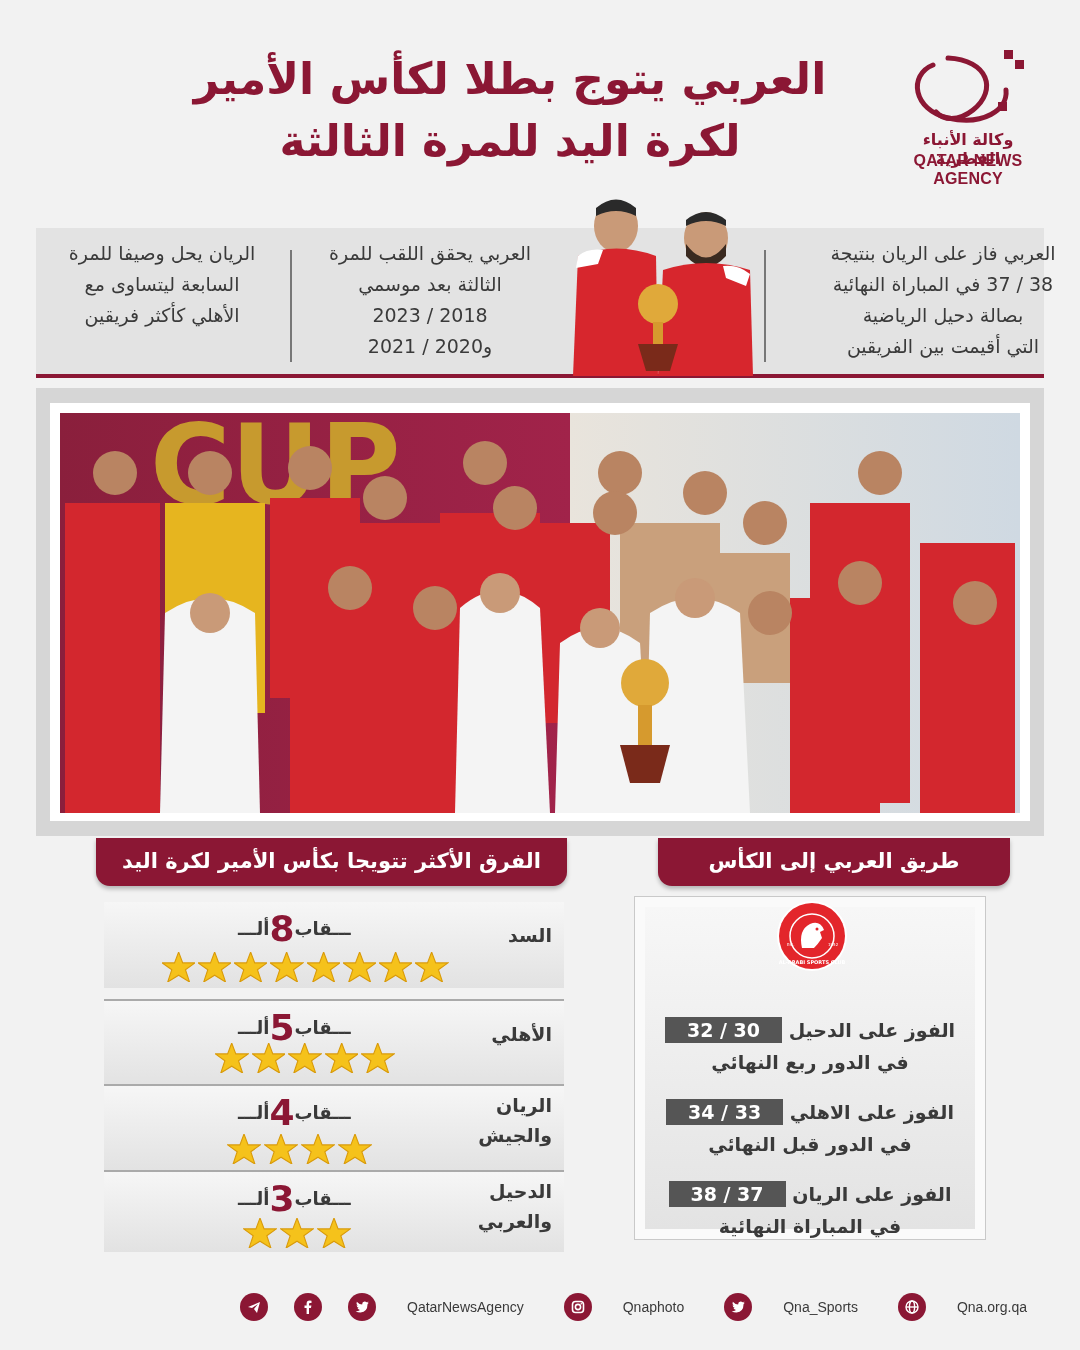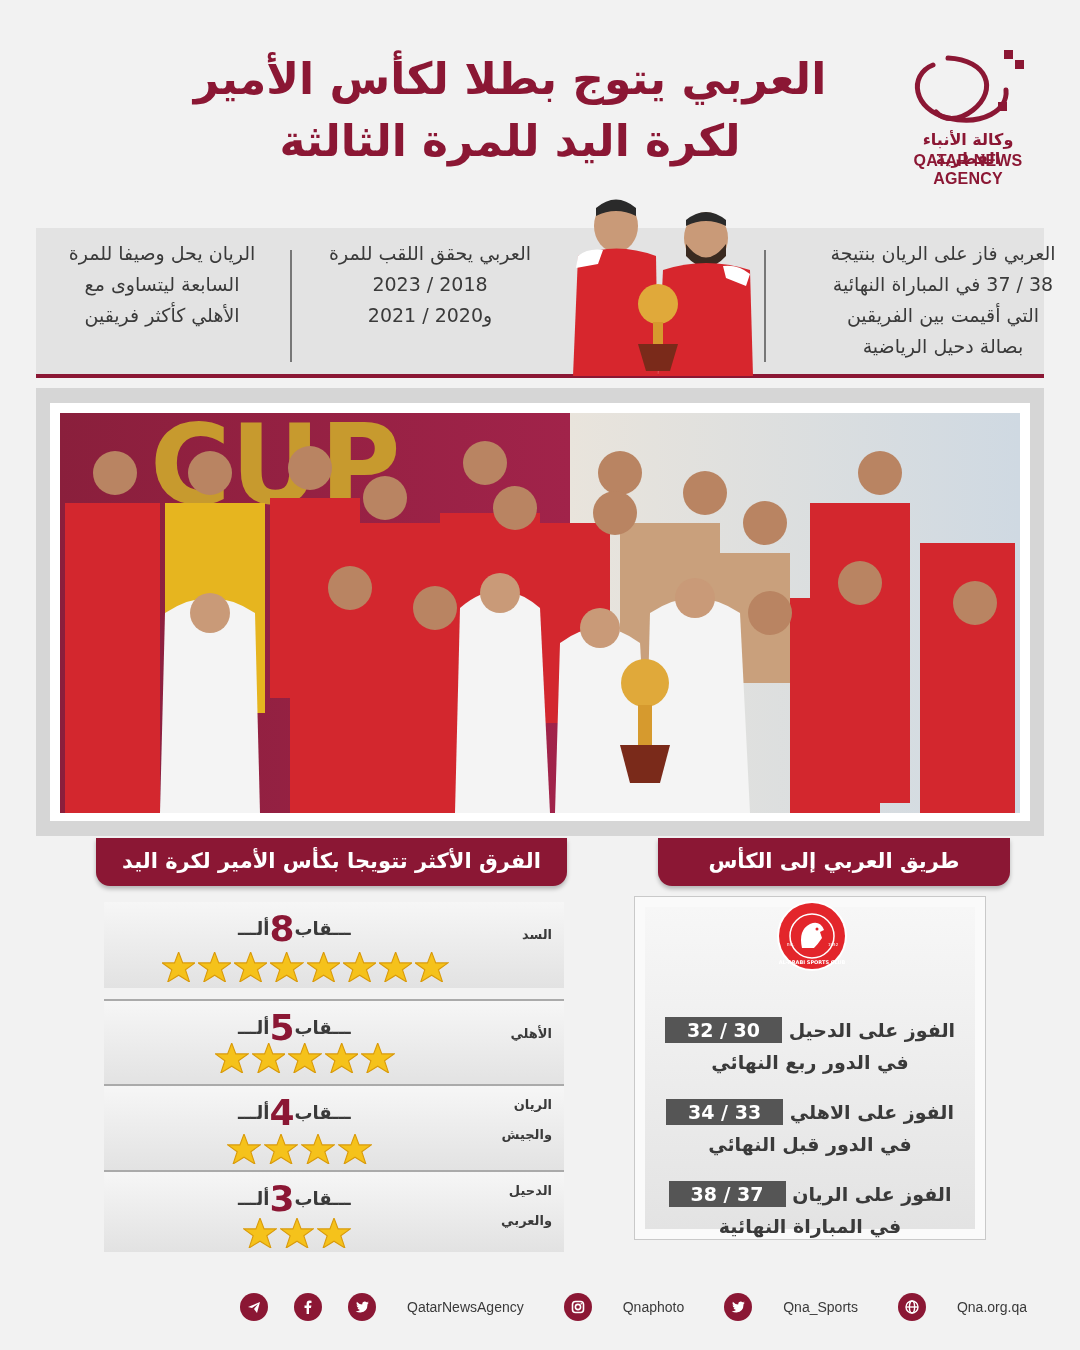--- a/index.html
+++ b/index.html
@@ -49,21 +49,21 @@
     border-radius: 0 0 14px 14px; text-align: center; direction: rtl;
     font-size: 21px; font-weight: bold; line-height: 46px;
     box-shadow: 0 3px 4px rgba(0,0,0,0.25);
   }
   .sec-head.left { left: 96px; width: 471px; }
   .sec-head.right { left: 634px; width: 352px; margin-left: 24px; }
 
   
   .rank-panel { position: absolute; left: 96px; top: 900px; width: 482px; height: 352px; }
   .rank-row { position: absolute; left: 8px; width: 460px; height: 86px; background: linear-gradient(#f6f6f6, #e2e2e2); }
-  .rank-row .team { position: absolute; right: 12px; top: 18px; font-size: 13px; font-weight: bold; color: #3a3a3a; direction: rtl; text-align: right; line-height: 30px; }
+  .rank-row .team { position: absolute; right: 12px; top: 18px; font-size: 19px; font-weight: bold; color: #3a3a3a; direction: rtl; text-align: right; line-height: 30px; }
   .rank-row .titles { position: absolute; left: 134px; top: 6px; width: 120px; text-align: left; direction: rtl; font-weight: bold; font-size: 18px; color: #3a3a3a; white-space: nowrap; }
   .rank-row .titles .num { font-size: 36px; color: #8b1734; vertical-align: -6px; }
   .rank-row .stars { position: absolute; top: 50px; height: 32px; display: flex; justify-content: center; }
   .rank-row .stars .star { width: 34px; height: 30px; margin: 0 1.5px; }
   .rank-sep { position: absolute; left: 8px; width: 460px; height: 2px; background: #aaa; }
 
   
   .road-panel {
     position: absolute; left: 634px; top: 896px; width: 352px; height: 344px;
     border: 1px solid #c9c9c9; background: #fafafa;
@@ -98,22 +98,22 @@
 </svg>
 <div class="logo-ar">وكالة الأنباء القطرية</div>
 <div class="logo-en">QATAR NEWS AGENCY</div>
 
 <div class="facts-band"></div>
 <div class="facts-line"></div>
 
 <div class="fact f1">
   <div>العربي فاز على الريان بنتيجة</div>
   <div>38 / 37 في المباراة النهائية</div>
+  <div>بصالة دحيل الرياضية</div>
   <div>التي أقيمت بين الفريقين</div>
-  <div>بصالة دحيل الرياضية</div>
 </div>
 <div class="vdiv" style="left:764px"></div>
 
 <svg class="hero-photo" viewBox="0 0 200 190">
 
   <ellipse cx="58" cy="40" rx="22" ry="26" fill="#c99a78"></ellipse>
   <path d="M38 22 Q58 5 78 22 L78 30 Q58 20 38 30 Z" fill="#2a2a2a"></path>
   <path d="M20 70 Q58 55 98 70 L100 190 L15 190 Z" fill="#d7262d"></path>
   <path d="M20 70 Q30 62 45 64 L40 78 L18 82 Z" fill="#ffffff"></path>
 
@@ -123,20 +123,21 @@
   <path d="M105 84 Q148 70 192 84 L195 190 L100 190 Z" fill="#d7262d"></path>
   <path d="M165 80 Q180 78 192 88 L188 100 L168 92 Z" fill="#ffffff"></path>
 
   <circle cx="100" cy="118" r="20" fill="#e0a93a"></circle>
   <rect x="95" y="136" width="10" height="22" fill="#d69a2e"></rect>
   <path d="M80 158 L120 158 L112 185 L88 185 Z" fill="#7a2a1a"></path>
 </svg>
 
 <div class="fact f2">
   <div>العربي يحقق اللقب للمرة</div>
+  <div>الثالثة بعد موسمي</div>
   <div>2018 / 2023</div>
   <div>و2020 / 2021</div>
 </div>
 <div class="vdiv" style="left:290px"></div>
 <div class="fact f3">
   <div>الريان يحل وصيفا للمرة</div>
   <div>السابعة ليتساوى مع</div>
   <div>الأهلي كأكثر فريقين</div>
 </div>
 

